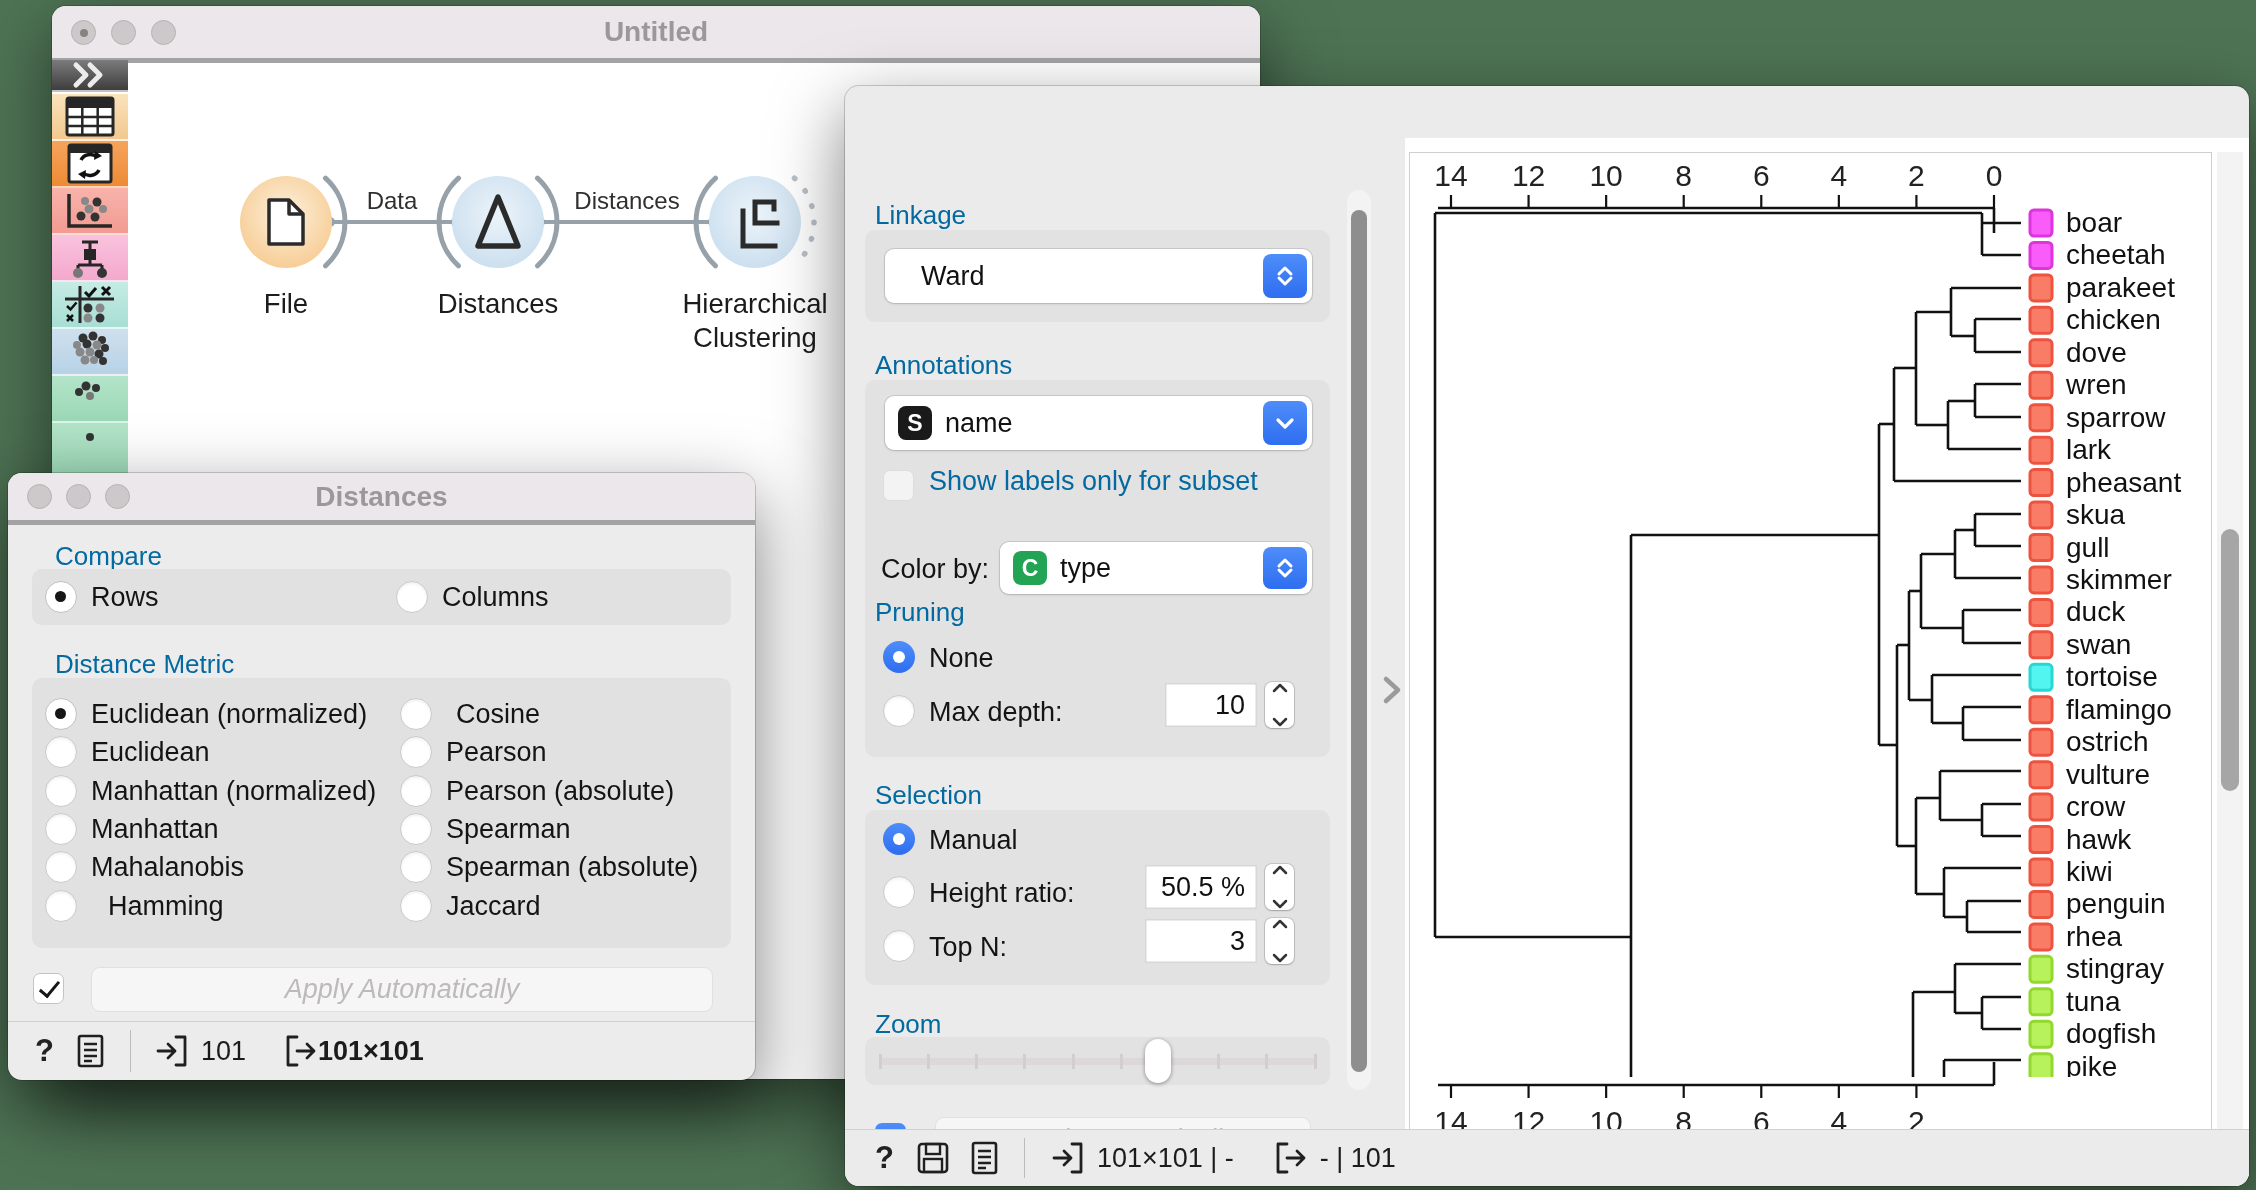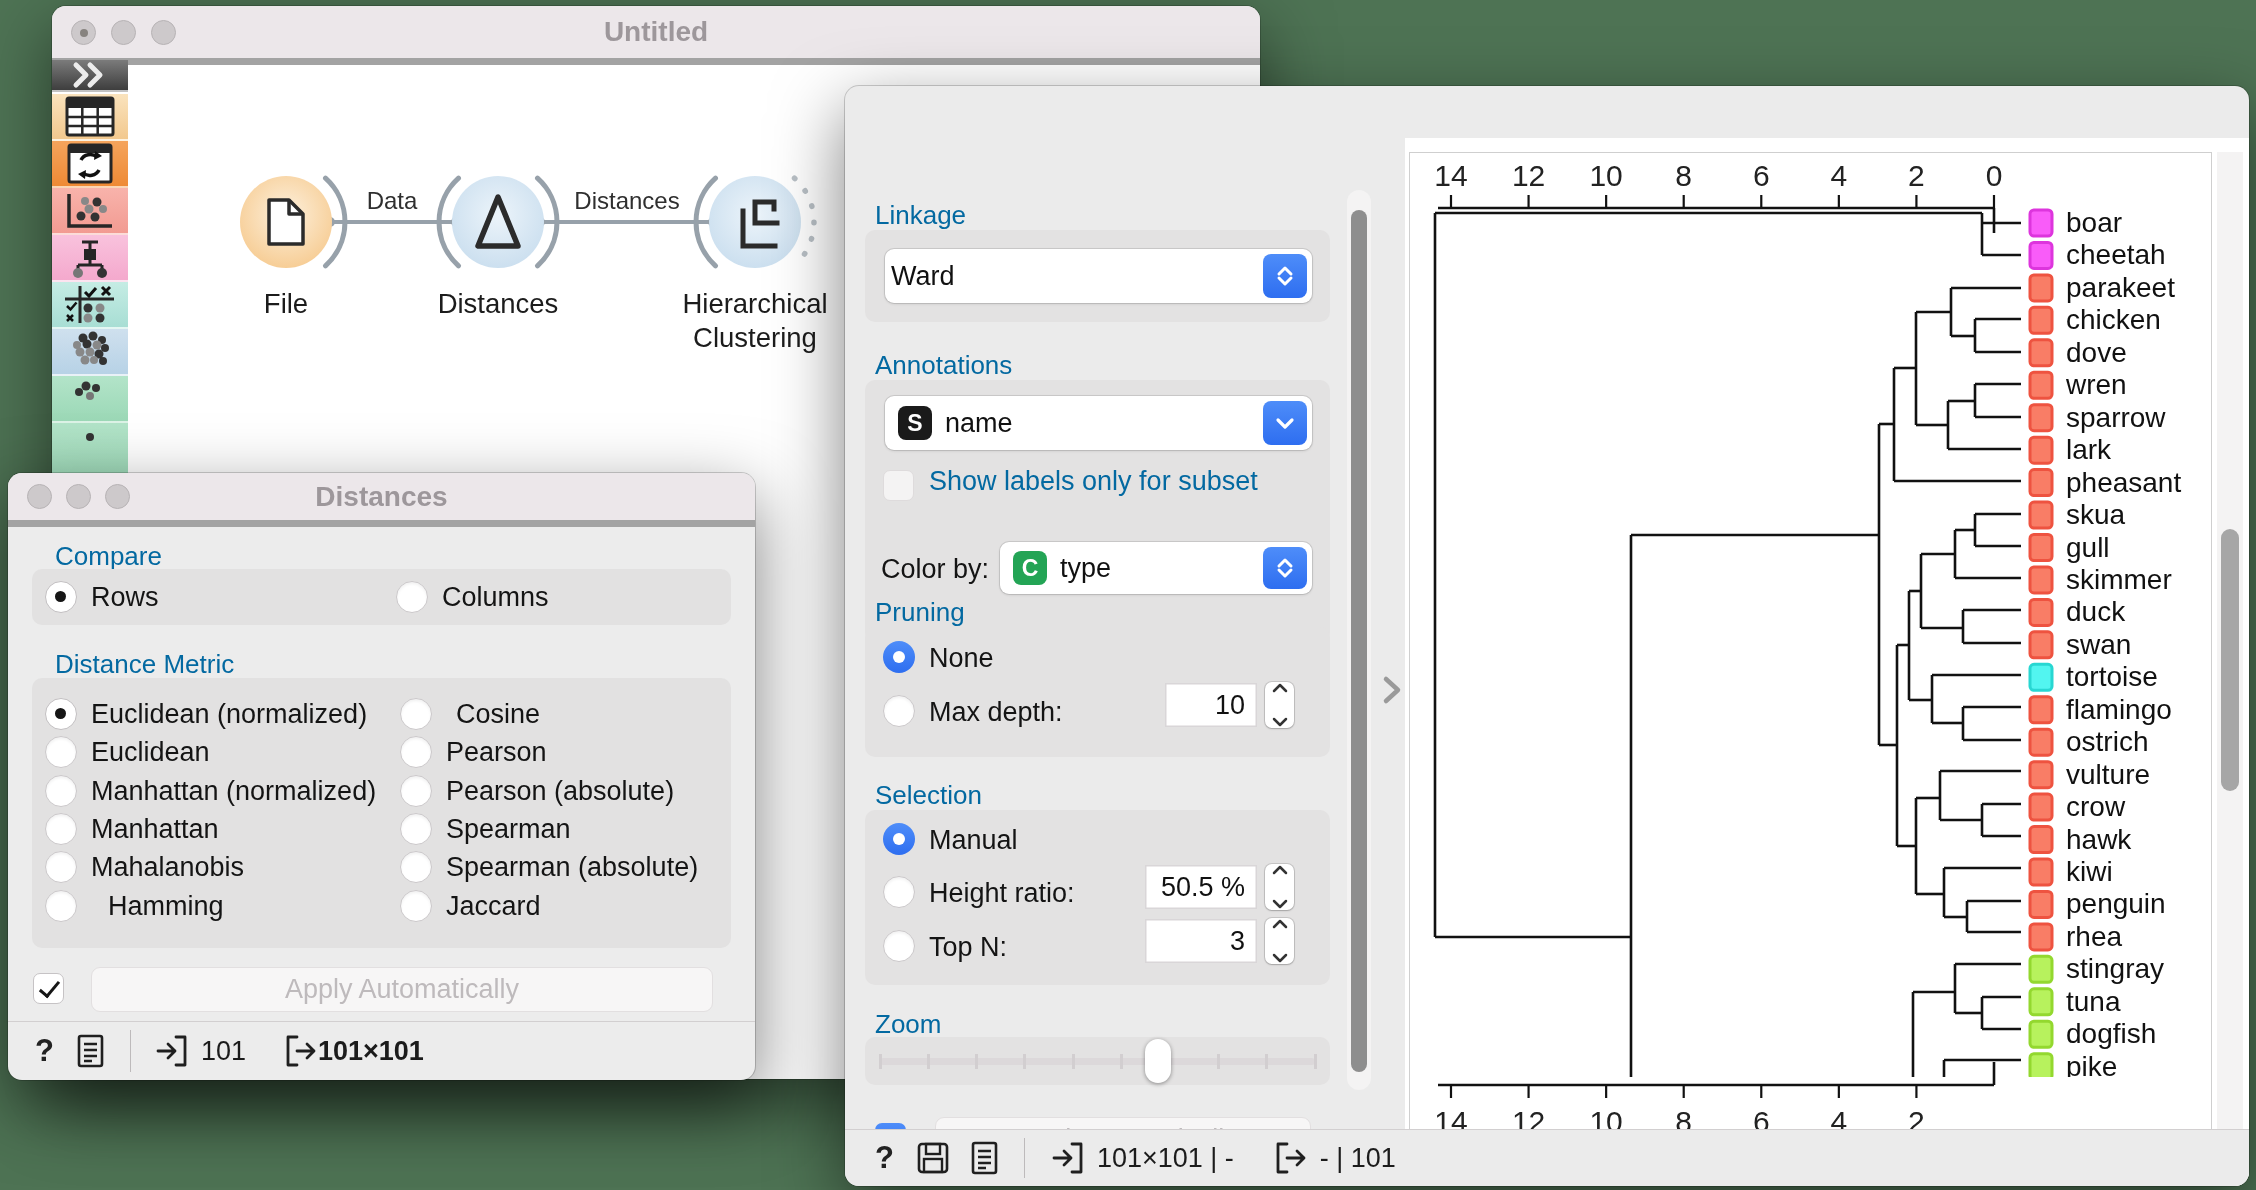--- a/index.html
+++ b/index.html
@@ -1,21 +1,21 @@
 <!DOCTYPE html>
 <html><head>
 <meta charset="utf-8">
 <style>
   html,body{margin:0;padding:0;background:#4e7354;}
   #stage{position:relative;width:2256px;height:1190px;overflow:hidden;
          font-family:"Liberation Sans",sans-serif;background:#4e7354;}
   .win{position:absolute;border-radius:14px;background:#ececec;
        box-shadow:0 24px 70px rgba(0,0,0,.5),0 0 0 1px rgba(0,0,0,.18);}
   .titlebar{position:absolute;left:0;right:0;top:0;border-radius:14px 14px 0 0;
-            border-bottom:7px solid #a3a3a3;display:flex;align-items:center;}
+            border-bottom:5px solid #a3a3a3;display:flex;align-items:center;}
   .titlebar .title{position:absolute;left:0;right:0;text-align:center;font-weight:bold;}
   .lights{display:flex;gap:15px;padding-left:19px;position:relative;z-index:2;}
   .light{width:25px;height:25px;border-radius:50%;box-sizing:border-box;position:relative;}
   .light.gray{background:#cdc9cb;border:1px solid #b7b3b5;}
   .light.gray.dotted::after{content:"";position:absolute;left:8px;top:8px;width:8px;height:8px;border-radius:50%;background:#87837f;}
   .light.red{background:#ff5f57;border:1px solid #e0443e;}
   .light.yellow{background:#febc2e;border:1px solid #d89e24;}
   .light.green{background:#28c840;border:1px solid #1aab29;}
   .seclabel{position:absolute;font-size:26px;color:#0369a1;}
   .groupbox{position:absolute;background:#e2e1e1;border-radius:10px;}
@@ -217,21 +217,21 @@
       <div class="title" style="font-size:28px;color:#9d979b;">Distances</div>
     </header>
 
     <div class="seclabel" style="left:47px;top:68px;">Compare</div>
     <div class="groupbox" style="left:24px;top:96px;width:699px;height:56px;" id="compare-box"></div>
 
     <div class="seclabel" style="left:47px;top:176px;">Distance Metric</div>
     <div class="groupbox" style="left:24px;top:205px;width:699px;height:270px;" id="metric-box"></div>
 
     <span class="cb blackcheck" style="left:25px;top:500px;"></span>
-    <div class="disbtn" style="left:83px;top:494px;width:620px;height:43px;">Apply Automatically</div>
+    <div class="disbtn" style="left:83px;top:494px;width:620px;height:43px;font-style:italic;">Apply Automatically</div>
 
     <footer class="statusbar" style="height:58px;">
       <span class="sicon qmark" style="margin-left:27px;">?</span>
       <span class="sicon" style="margin-left:22px;">
         <svg width="30" height="36" viewBox="0 0 30 36">
             <rect x="3" y="3" width="23" height="30" rx="2" fill="none" stroke="#1f1f1f" stroke-width="2.6"></rect>
             <path d="M8,11h13 M8,17h13 M8,23h13 M8,28h8" stroke="#1f1f1f" stroke-width="2.4" fill="none"></path>
           </svg>
       </span>
       <span class="vdiv" style="margin-left:24px;"></span>
@@ -279,21 +279,21 @@
     </section>
 
   <section class="win" id="win-hc" style="left:845px;top:86px;width:1404px;height:1100px;background:#ebebeb;">
     <div style="position:absolute;left:560px;top:52px;right:0;bottom:0;background:#ffffff;border-radius:0 0 14px 0;"></div>
 
     <div style="position:absolute;left:0;top:52px;width:560px;bottom:0;">
 
       <div class="seclabel" style="left:30px;top:62px;">Linkage</div>
       <div class="groupbox" style="left:20px;top:92px;width:465px;height:92px;background:#e3e2e2;"></div>
       <div class="combo" style="left:40px;top:111px;width:427px;height:54px;">
-        <span style="padding-left:6px;">Ward</span>
+        <span style="padding-left:36px;">Ward</span>
         <span class="cbtn">
           <svg width="22" height="24" viewBox="0 0 22 24">
               <path d="M5,10l6,-6l6,6 M5,14l6,6l6,-6" fill="none" stroke="#fff" stroke-width="3" stroke-linecap="round" stroke-linejoin="round"></path>
             </svg>
         </span>
       </div>
 
       <div class="seclabel" style="left:30px;top:212px;">Annotations</div>
       <div class="groupbox" style="left:20px;top:242px;width:465px;height:263px;background:#e3e2e2;"></div>
       <div class="combo" style="left:40px;top:258px;width:427px;height:54px;">

